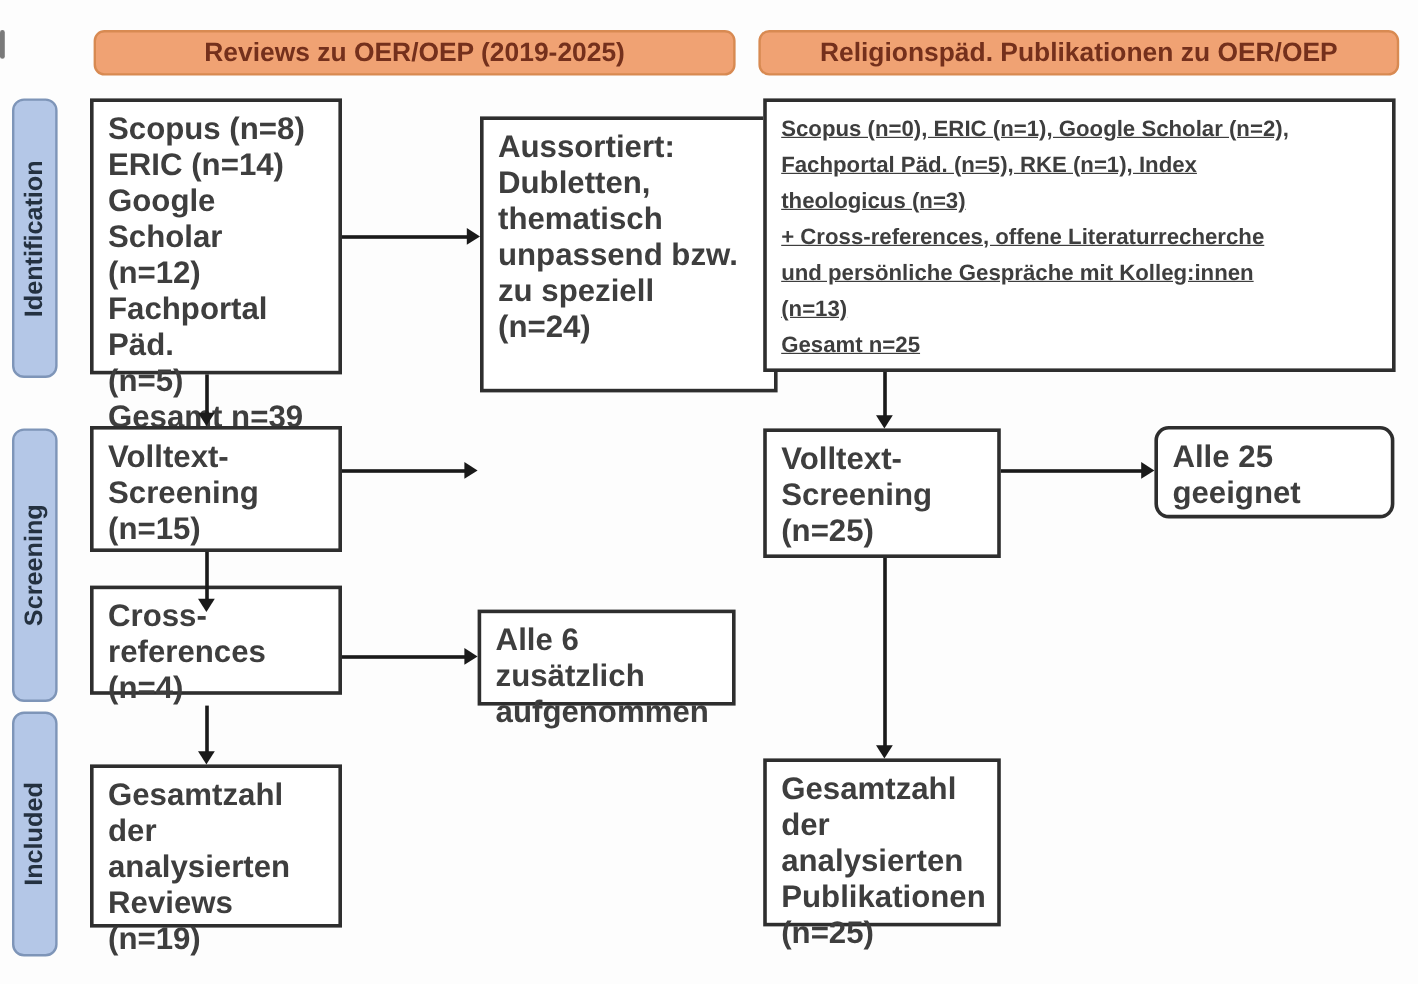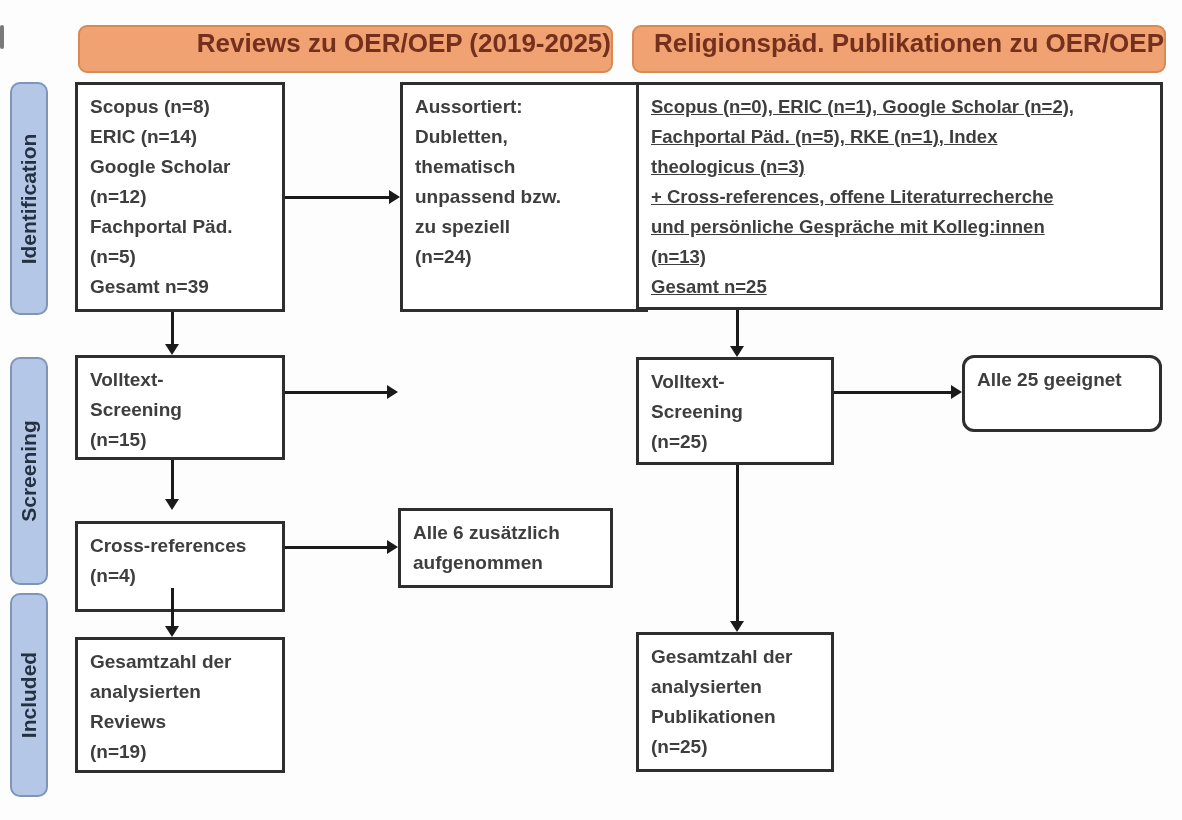--- a/index.html
+++ b/index.html
@@ -2,35 +2,35 @@
 <html><head>
 <meta charset="utf-8">
 <style>
   html,body{margin:0;padding:0;background:#fdfdfd;}
   *{box-sizing:border-box;}
   #canvas{
     position:relative;width:1182px;height:820px;background:#fdfdfd;overflow:hidden;
     font-family:"Liberation Sans","DejaVu Sans",sans-serif;
   }
   .hdr{
-    position:absolute;height:48px;background:#F0A273;border:2px solid #D88A52;
-    border-radius:9px;color:#74301C;font-weight:bold;font-size:26px;
-    text-align:right;line-height:33px;white-space:nowrap;
+    position:absolute;height:38px;background:#F0A273;border:2px solid #D88A52;
+    border-radius:9px;color:#74301C;font-weight:bold;font-size:22px;
+    text-align:center;line-height:33px;white-space:nowrap;
   }
   .tab{
     position:absolute;left:10px;width:38px;background:#B4C7E7;border:2px solid #7E95B8;
     border-radius:10px;color:#243140;font-weight:bold;font-size:21px;
   }
   .tab span{
     position:absolute;left:50%;top:50%;
     transform:translate(-50%,-50%) rotate(-90deg);white-space:nowrap;
   }
   .box{
     position:absolute;background:#ffffff;border:3px solid #2E2E2E;
-    color:#3E3E3E;font-weight:bold;font-size:19px;line-height:30px;
+    color:#3E3E3E;font-weight:bold;font-size:26px;line-height:30px;
     padding:7px 12px;white-space:pre-line;
   }
   .box.small-font{font-size:18.5px;text-decoration:underline;}
   .arrow{position:absolute;}
   .al{position:absolute;background:#1A1A1A;}
   .ah{position:absolute;width:0;height:0;}
   .ah.down{border-left:7px solid transparent;border-right:7px solid transparent;border-top:11px solid #1A1A1A;left:0;bottom:0;}
   .ah.right{border-top:7px solid transparent;border-bottom:7px solid transparent;border-left:11px solid #1A1A1A;right:0;top:0;}
   .edge-mark{position:absolute;left:0;top:25px;width:4px;height:24px;background:#7a7a7a;border-radius:2px;}
 </style>
@@ -54,30 +54,30 @@
     <span>Included</span>
   </div>
 
   <div class="box" style="left:75px;top:82px;width:210px;height:230px;">Scopus (n=8)
 ERIC (n=14)
 Google Scholar
 (n=12)
 Fachportal Päd.
 (n=5)
 Gesamt n=39</div>
-  <div class="box" style="left:400px;top:82px;width:248px;height:230px;">Aussortiert:
+  <div class="box" style="left:400px;top:97px;width:248px;height:230px;">Aussortiert:
 Dubletten,
 thematisch
 unpassend bzw.
 zu speziell
 (n=24)</div>
   <div class="box" style="left:75px;top:355px;width:210px;height:105px;">Volltext-
 Screening
 (n=15)</div>
-  <div class="box" style="left:75px;top:521px;width:210px;height:91px;">Cross-references
+  <div class="box" style="left:75px;top:488px;width:210px;height:91px;">Cross-references
 (n=4)</div>
   <div class="box" style="left:398px;top:508px;width:215px;height:80px;">Alle 6 zusätzlich
 aufgenommen</div>
   <div class="box" style="left:75px;top:637px;width:210px;height:136px;">Gesamtzahl der
 analysierten
 Reviews
 (n=19)</div>
 
   <div class="box small-font" style="left:636px;top:82px;width:527px;height:228px;">Scopus (n=0), ERIC (n=1), Google Scholar (n=2),
 Fachportal Päd. (n=5), RKE (n=1), Index

